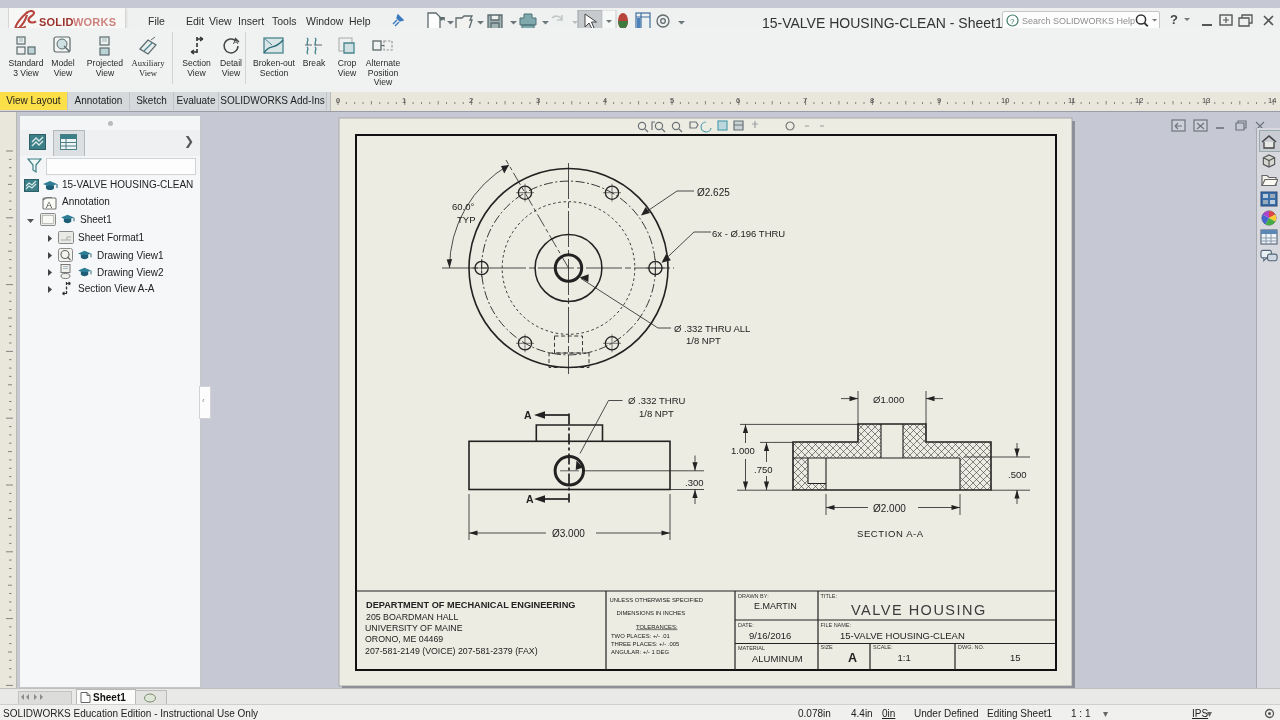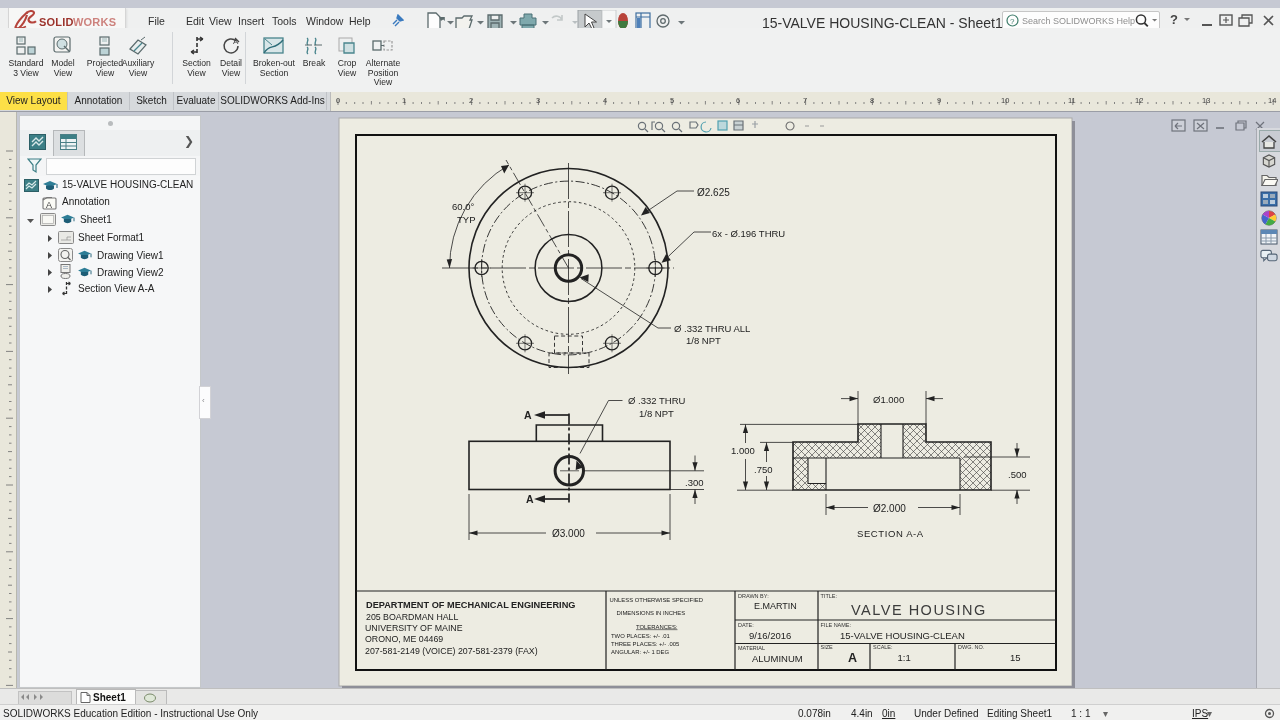--- a/index.html
+++ b/index.html
@@ -360,21 +360,21 @@
   <div class="tbbtn" style="left:81px;width:48px;">
     <svg width="22" height="22" viewBox="0 0 22 22">
           <g stroke="#5a6a6c" stroke-width="1.2" fill="#eef0f0">
             <rect x="6" y="2" width="9" height="8"></rect>
             <rect x="6" y="13" width="9" height="7" fill="#bcd3d6"></rect>
           </g>
           <path d="M8,4 h5 M8,6 h5" stroke="#8aa" stroke-width="0.8"></path>
         </svg>
     Projected<br>View
   </div>
-  <div class="tbbtn" style="left:116px;width:44px;">
+  <div class="tbbtn" style="left:126px;width:44px;font-family:Liberation Serif, serif;">
     <svg width="22" height="22" viewBox="0 0 22 22">
           <path d="M3,14 l8,-9 8,5 -8,9 z" fill="#e8eeee" stroke="#5a6a6c" stroke-width="1.2"></path>
           <path d="M7,16 l8,-8" stroke="#49858d" stroke-width="1.3"></path>
           <path d="M14,5 l4,-3" stroke="#5a6a6c" stroke-width="1"></path>
         </svg>
     Auxiliary<br>View
   </div>
   <div class="tbsep" style="left:172px;"></div>
   <div class="tbbtn" style="left:176px;width:41px;">
     <svg width="22" height="22" viewBox="0 0 22 22">

